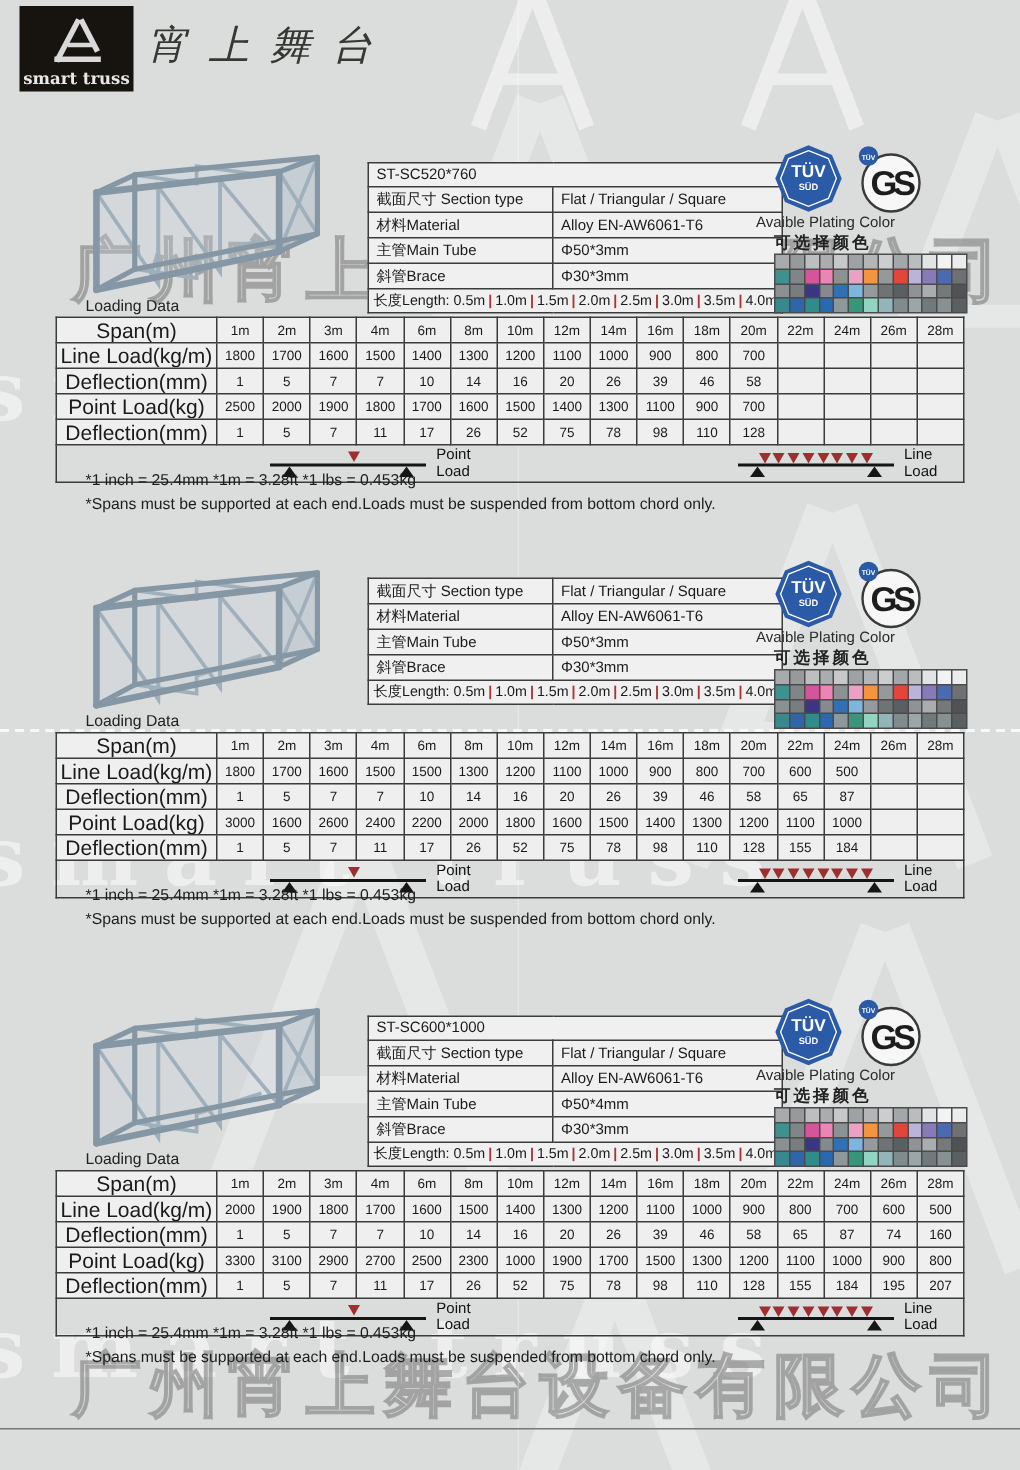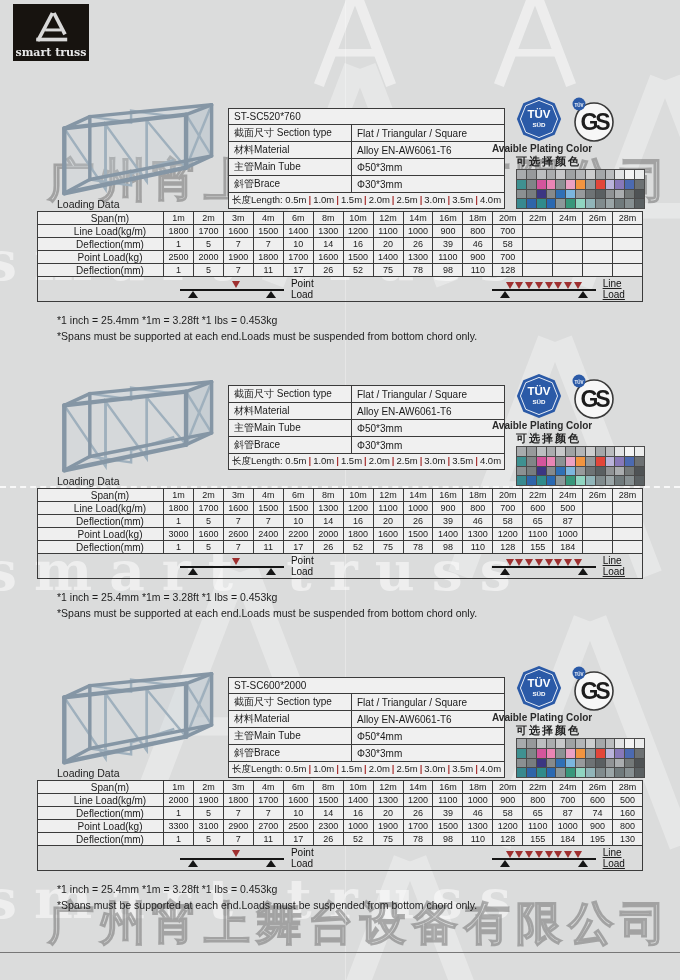--- a/index.html
+++ b/index.html
@@ -26,46 +26,46 @@
          color:rgba(190,190,190,.16);-webkit-text-stroke:1.2px rgba(110,110,110,.5);z-index:3;}
   .wm-a{z-index:1;opacity:.32;}
   .wm-a svg{display:block;}
   .seam{position:absolute;left:345px;top:0;bottom:0;width:1px;background:rgba(255,255,255,.30);z-index:4;}
   .cutline{position:absolute;left:0;right:0;top:486px;border-top:2px dashed rgba(255,255,255,.8);z-index:4;}
 
   
   .product-section{position:absolute;left:0;width:680px;height:270px;z-index:5;}
   .truss{position:absolute;left:36px;top:0;width:198px;height:110px;}
 
-  .spec{position:absolute;left:228px;top:13px;width:266px;border-collapse:collapse;background:#f0f0f0;
+  .spec{position:absolute;left:245px;top:13px;width:266px;border-collapse:collapse;background:#f0f0f0;
         font-size:10px;color:#1a1a1a;}
   .spec td{border:1px solid #3b3b3b;padding:1px 5px;height:13px;white-space:nowrap;}
   .spec td.lbl{width:112px;}
   .spec .len-row{font-size:9.5px;padding:1px 3px;}
   .spec .len-sep{color:#a83434;padding:0 2px;font-weight:bold;}
 
   .tuv-logo{position:absolute;left:516px;top:1px;width:46px;height:46px;}
   .gs-logo{position:absolute;left:567px;top:2px;width:52px;height:46px;}
-  .plate-en{position:absolute;left:492px;top:48px;font-size:10px;color:#2a2a2a;font-weight:bold;}
+  .plate-en{position:absolute;left:504px;top:48px;font-size:10px;color:#2a2a2a;}
   .plate-cn{position:absolute;left:516px;top:59px;font-size:11px;font-weight:bold;letter-spacing:2px;color:#222;}
   .swatches{position:absolute;left:516px;top:74px;width:129px;height:40px;background:#4b4b4b;
             display:grid;grid-template-columns:repeat(13,1fr);grid-template-rows:repeat(4,1fr);gap:1px;padding:1px;box-sizing:border-box;}
   .swatches div{width:100%;height:100%;}
 
   .loading-label{position:absolute;left:57px;top:103px;font-size:10.5px;color:#222;}
   .loading-wrap{position:absolute;left:37px;top:116px;width:606px;}
   .loading{border-collapse:collapse;table-layout:fixed;width:606px;background:#efefef;font-size:9px;
            text-align:center;color:#1a1a1a;}
   .loading td{border:1px solid #3b3b3b;height:12px;padding:0;white-space:nowrap;overflow:hidden;}
-  .loading td.rowlabel{font-size:10px;padding-left:19px;}
+  .loading td.rowlabel{font-size:14px;}
 
   .legend{border:1px solid #3b3b3b;border-top:none;height:24px;display:flex;align-items:center;background:transparent;}
   .legend-item{display:flex;align-items:center;}
   .legend-item.first{margin-left:142px;}
-  .legend-item.second{margin-left:158px;text-decoration:underline;}
+  .legend-item.second{margin-left:158px;}
   .ldg{position:relative;width:116px;height:14px;}
   .ldg .bar{position:absolute;left:0;right:0;top:7px;height:2px;background:#151515;}
   .ldg .ut{position:absolute;top:9px;width:0;height:0;border-left:5px solid transparent;
            border-right:5px solid transparent;border-bottom:7px solid #151515;}
   .ldg .ut.l{left:8px;} .ldg .ut.r{right:8px;}
   .ldg .dt{width:0;height:0;border-left:4px solid transparent;border-right:4px solid transparent;
            border-top:7px solid #9e2f2f;}
   .ldg .center-dt{position:absolute;left:52px;top:-1px;}
   .ldg .dt-row{position:absolute;left:14px;right:14px;top:0;display:flex;justify-content:space-between;}
   .legend-label{font-size:10px;margin-left:7px;color:#111;}
@@ -165,20 +165,21 @@
     <svg class="logo-a" viewBox="0 0 76 44">
       <g stroke="#d9d9d9" fill="none" stroke-width="5">
         <path d="M40 3 L20 41"></path>
           <path d="M42 3 L57 32"></path>
           <path d="M30 26 L52 26" stroke-width="4"></path>
           <path d="M18 39 L60 39" stroke-width="5"></path>
       </g>
     </svg>
     <div class="logo-text">smart truss</div>
   </div>
+  <div class="brand-cn">宵上舞台</div>
 
   <div class="seam"></div>
   <div class="cutline"></div>
 
   <main id="sections">
   <section class="product-section" style="top: 95px;">
 
     <svg class="truss" viewBox="0 0 200 112">
       <polygon points="28,34 152,20 178,10 54,22" fill="#cfd7dd" opacity="0.55"></polygon>
       <polygon points="152,20 178,10 178,62 152,74" fill="#b9c4cd" opacity="0.6"></polygon>
@@ -739,21 +740,21 @@
         <path d="M28 34 L54 22" stroke-width="3.5"></path>
             <path d="M152 20 L178 10" stroke-width="3.5"></path>
         <path d="M28 100 L54 86" stroke-width="3.5"></path>
             <path d="M152 74 L178 62" stroke-width="3.5"></path>
       </g>
     </svg>
 
     <table class="spec">
       <tbody>
         <tr>
-              <td colspan="2">ST-SC600*2000</td>
+              <td colspan="2">ST-SC600*1000</td>
             </tr>
         <tr>
           <td class="lbl">截面尺寸 Section type</td>
           <td>Flat / Triangular / Square</td>
         </tr>
         <tr>
           <td class="lbl">材料Material</td>
           <td>Alloy EN-AW6061-T6</td>
         </tr>
         <tr>
@@ -935,21 +936,21 @@
                 <td>26</td>
                 <td>52</td>
                 <td>75</td>
                 <td>78</td>
                 <td>98</td>
                 <td>110</td>
                 <td>128</td>
                 <td>155</td>
                 <td>184</td>
                 <td>195</td>
-                <td>130</td>
+                <td>207</td>
               </tr>
             </tbody>
           </table>
       <div class="legend">
         <div class="legend-item first">
           <div class="ldg">
             <div class="bar"></div>
                 <i class="ut l"></i>
                 <i class="ut r"></i>
                 <i class="dt center-dt"></i>

